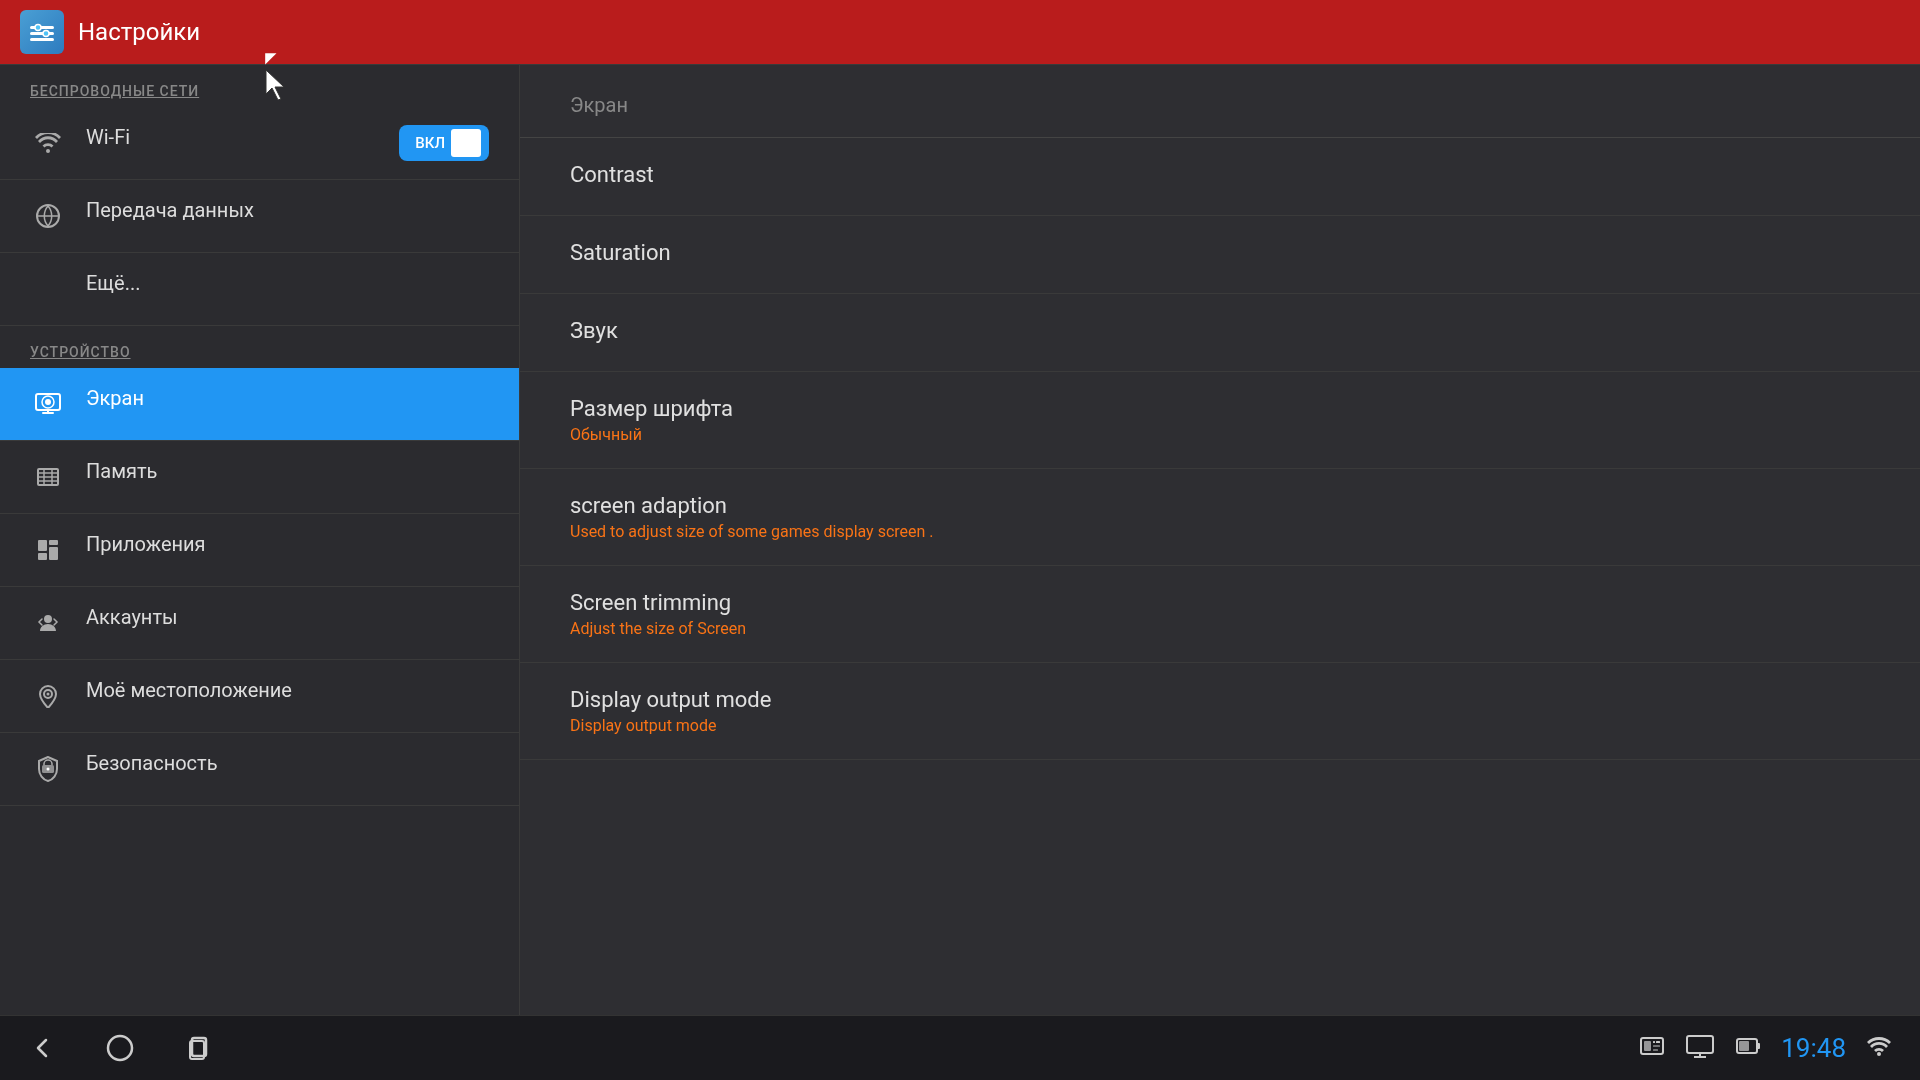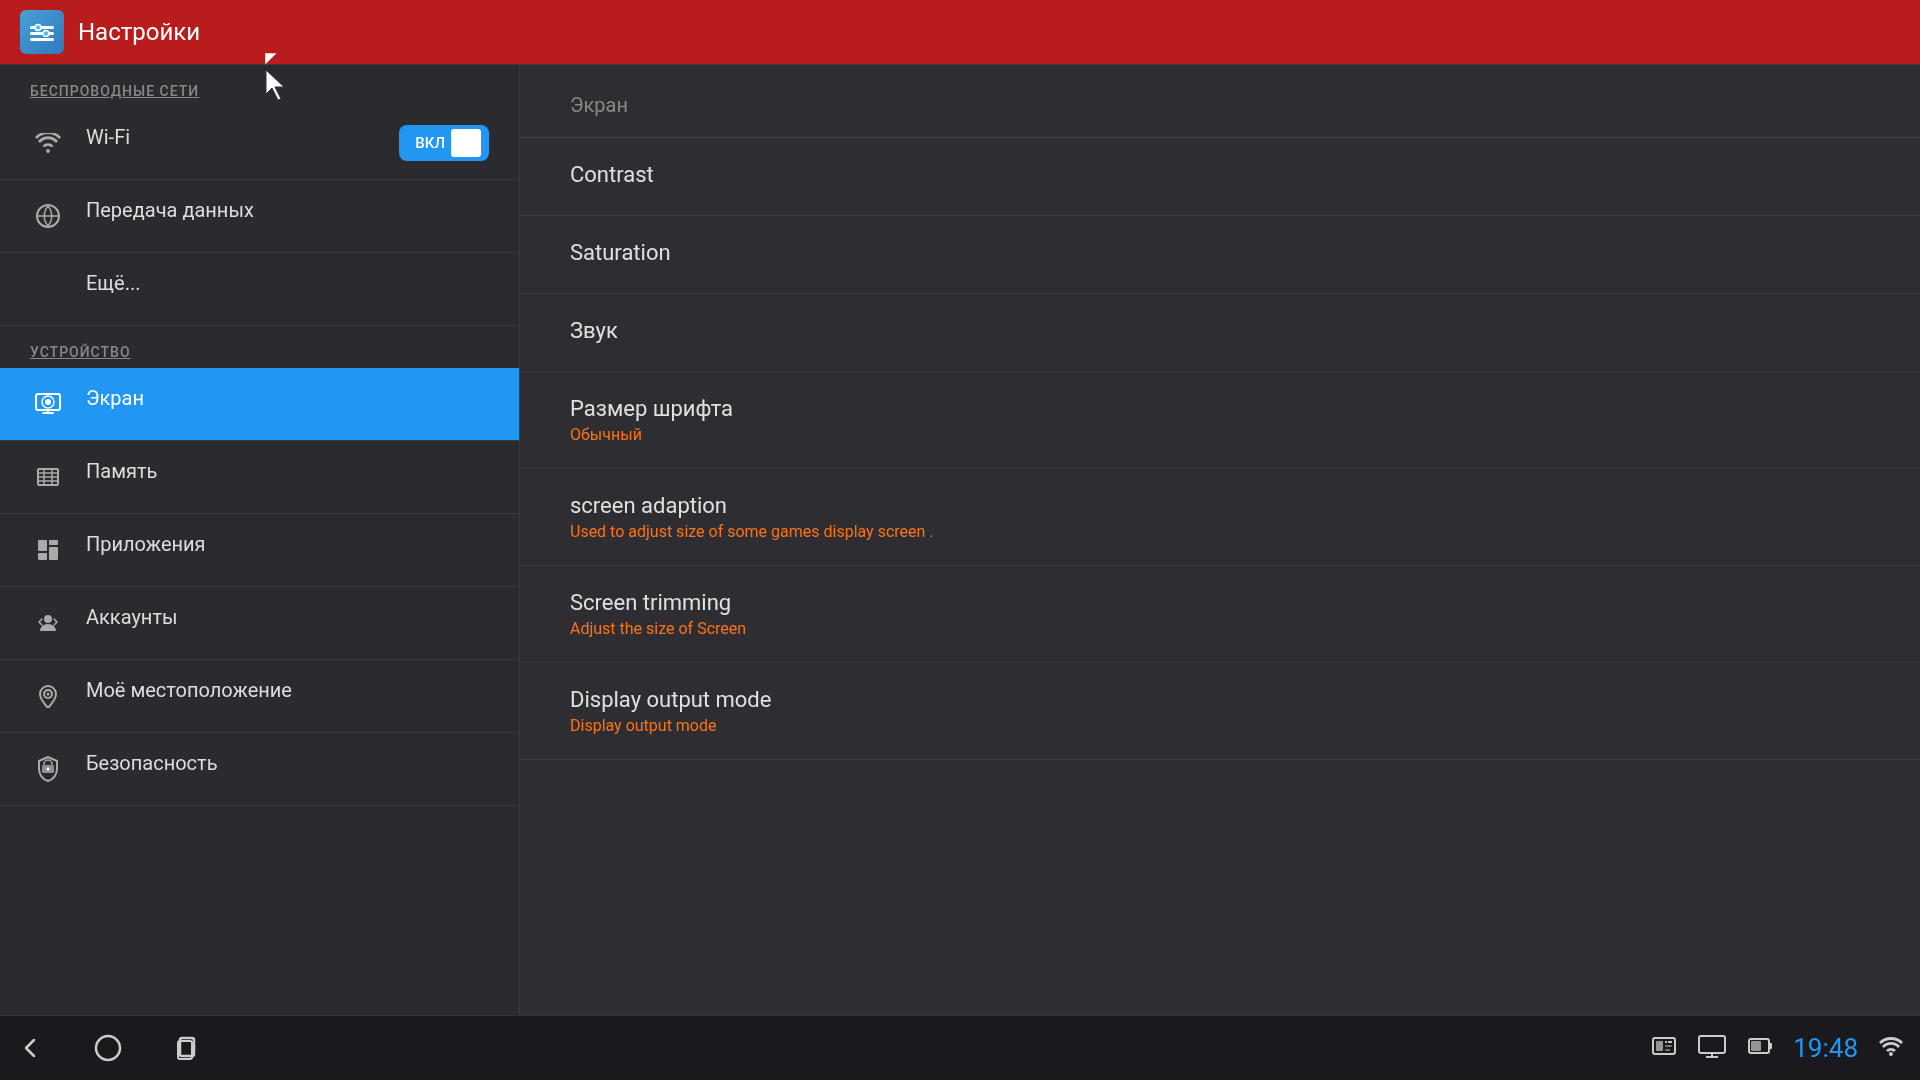--- a/index.html
+++ b/index.html
@@ -149,21 +149,21 @@
     }
 
     
     .bottom-bar {
       width: 100%;
       height: 65px;
       background: #1a1a1e;
       display: flex;
       align-items: center;
       justify-content: space-between;
-      padding: 0 16px;
+      padding: 0 28px;
       border-top: 1px solid #333;
       position: absolute;
       bottom: 0;
       left: 0;
     }
     .nav-buttons {
       display: flex;
       align-items: center;
       gap: 50px;
     }

